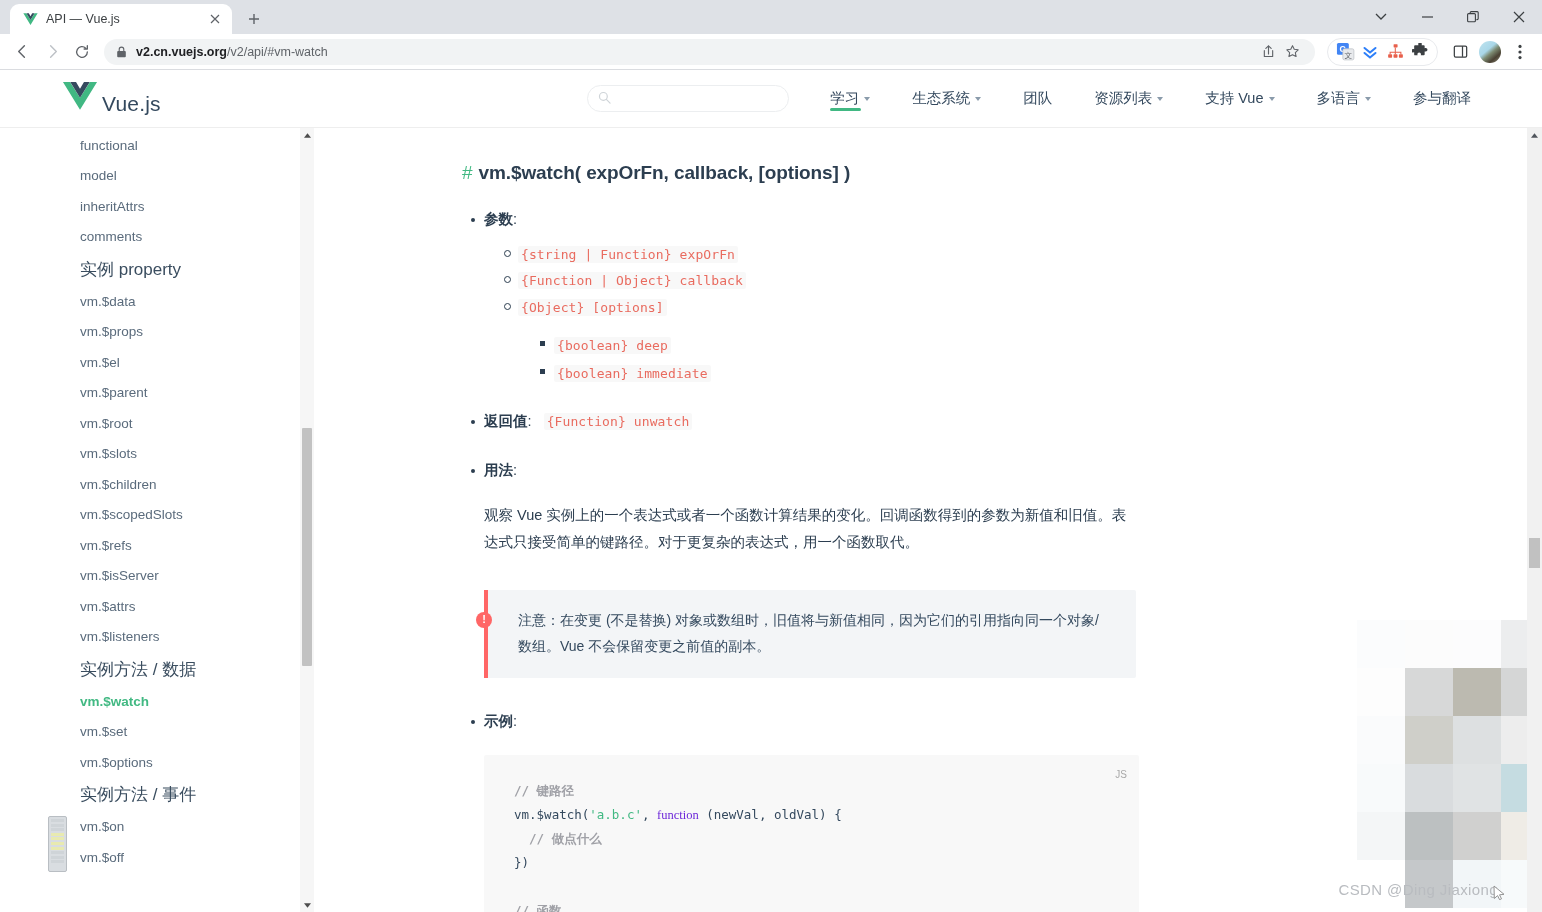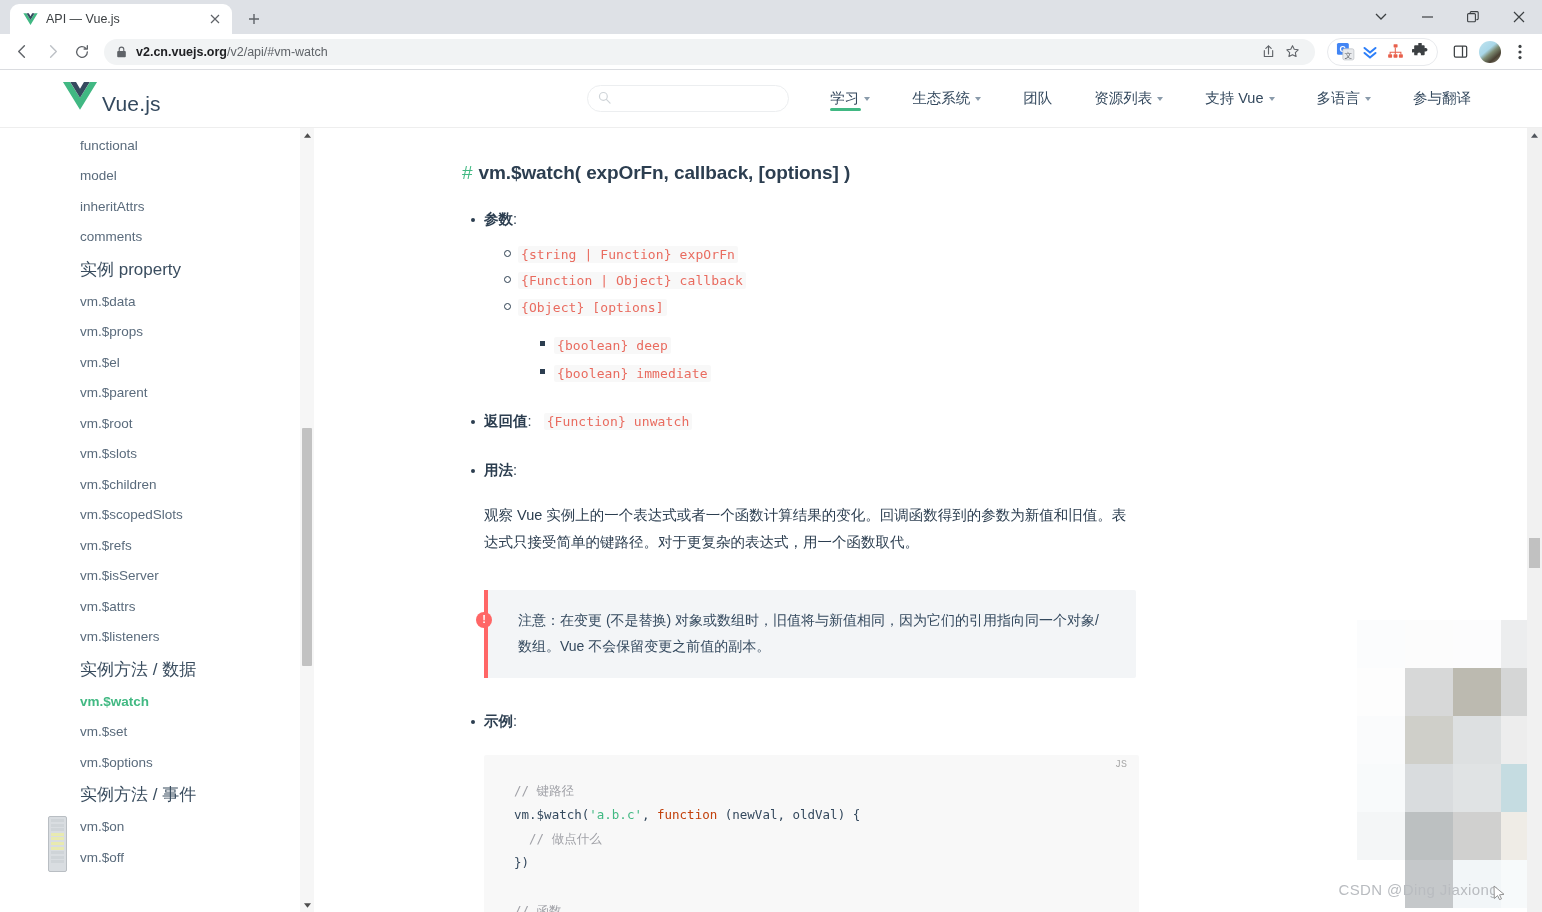--- a/index.html
+++ b/index.html
@@ -174,31 +174,31 @@
     border-radius:50%; background:#f66; color:#fff; font-size:11px; font-weight:bold;
     display:flex; align-items:center; justify-content:center; line-height:1;
   }
   .tip p { font-size:14px; color:#34495e; line-height:1.85; }
 
   .codeblock {
     position:relative; background:#f8f8f8; margin-top:24px; max-width:655px;
     padding:24px 20px 24px 30px; border-radius:2px;
   }
   .codeblock .lang {
-    position:absolute; top:4px; right:12px; font-size:10px; color:#a8a8a8;
-    font-family:Liberation Mono, monospace;
+    position:absolute; top:14px; right:12px; font-size:10px; color:#a8a8a8;
+    font-family:Liberation Sans, sans-serif;
     text-align:center;
   }
   pre.code {
     font-family:"DejaVu Sans Mono","Liberation Mono",monospace;
     font-size:12.5px; line-height:1.92; color:#34495e; white-space:pre;
   }
-  .c-com { color:#a0a1a7; }
+  .c-com { color:#a0a1a7;font-weight:bold; }
   .c-str { color:#42b983; }
-  .c-kw  { color:#c2410c; }
+  .c-kw  { color:#6d28d9;font-family:Liberation Serif, serif; }
 
   
   .mosaic { position:absolute; z-index:6; }
   .mosaic div { position:absolute; }
 
   .watermark {
     position:absolute; right:44px; bottom:14px; z-index:7;
     font-size:15px; color:#b9bcc0; letter-spacing:.4px;
     font-family:"Liberation Sans",sans-serif;
   }

